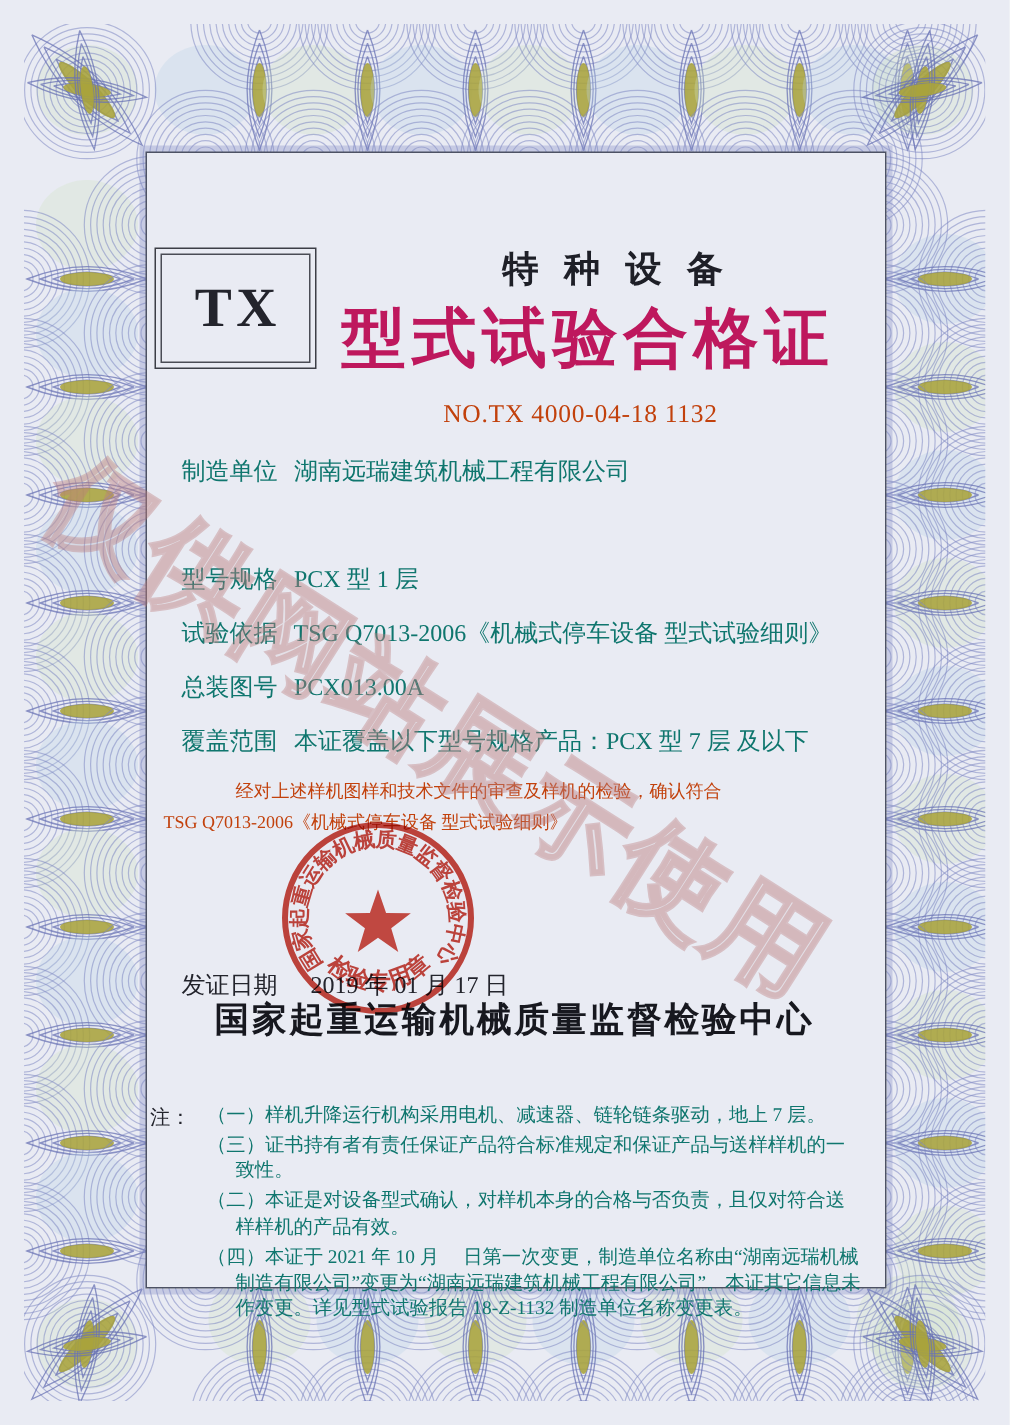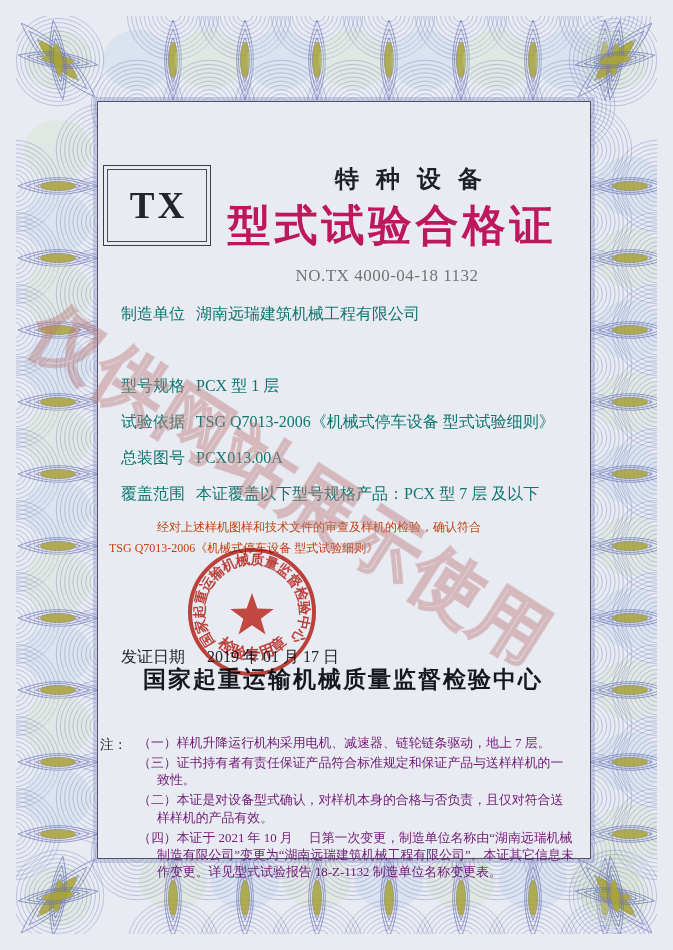--- a/index.html
+++ b/index.html
@@ -26,33 +26,33 @@
   .title-small{
     left:233px; top:163px; width:340px; text-align:center;
     font-size:24px; font-weight:600; letter-spacing:17px; padding-left:14px; color:#1e1f27;
   }
   .title-large{
     left:198px; top:197px; width:380px; text-align:center;
     font-size:43px; font-weight:700; letter-spacing:4px; padding-left:4px; color:#be185d;
   }
   .cert-no{
     left:157px; top:266px; width:460px; text-align:center;
-    font-size:17px; letter-spacing:.5px; color:#737373;
+    font-size:17px; letter-spacing:.5px; color:#c2410c;
   }
   .field-row{position:absolute; left:121px; font-size:16px; white-space:nowrap; color:#0f766e;}
   .field-row .f-label{display:inline-block; width:71px;}
   .statement{position:absolute; font-size:12px; color:#c2410c; white-space:nowrap;}
   .issue-row{position:absolute; left:121px; top:607px; font-size:16px; white-space:nowrap;}
   .issue-row .f-label{display:inline-block; width:82px;margin-top:40px;}
   .issuer{
     left:97px; top:664px; width:492px; text-align:center;
     font-size:23px; font-weight:700; letter-spacing:2px; color:#17181f;
   }
   .notes-label{left:100px; top:736px; font-size:13.5px;}
-  .notes{left:138px; top:735px; width:436px; font-size:12.9px; line-height:17.4px; color:#701a75;}
+  .notes{left:138px; top:735px; width:436px; font-size:12.9px; line-height:17.4px; color:#0f766e;}
   .notes p{margin:0 0 2.5px 0; padding-left:19px; text-indent:-19px;}
   .watermark{
     left:64px; top:284px; transform:rotate(32.5deg); transform-origin:0 0;
     font-family:"Liberation Sans","DejaVu Sans",sans-serif;
     font-size:72px; font-weight:700; letter-spacing:3px; white-space:nowrap;
     color:rgba(190,130,130,0.10);
     -webkit-text-stroke:2.2px rgba(188,126,126,0.40);
     pointer-events:none;
   }
   .seal{left:184px; top:544px; mix-blend-mode:multiply; opacity:.93;}

